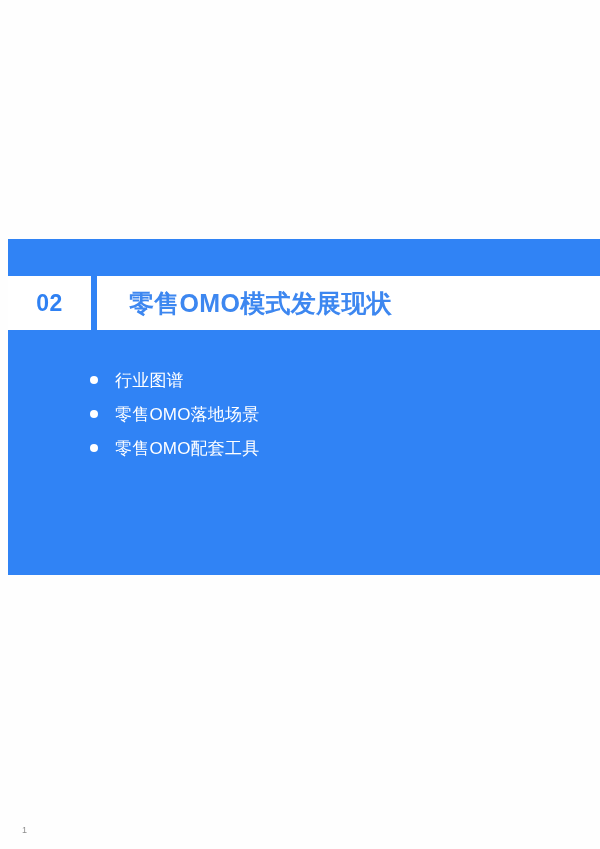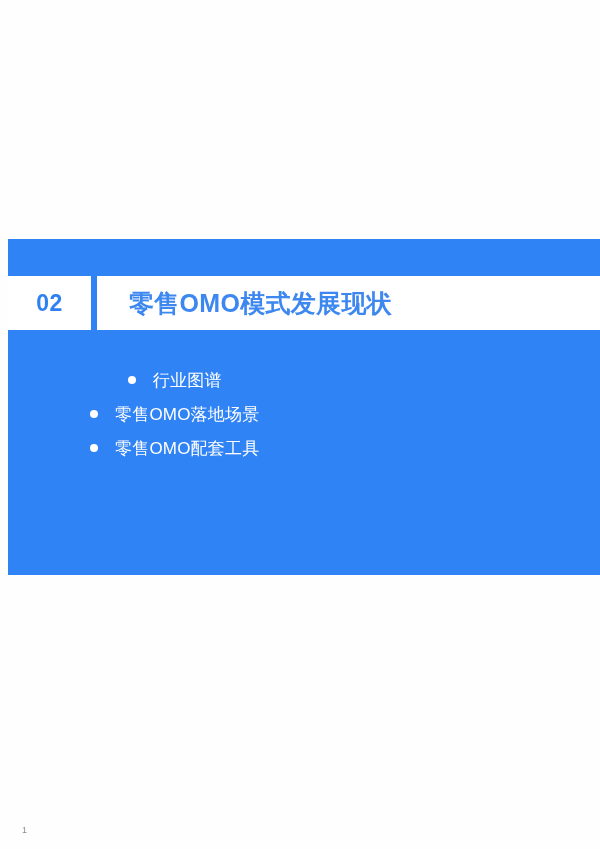--- a/index.html
+++ b/index.html
@@ -91,21 +91,20 @@
     top: 124px;        
     margin: 0;
     padding: 0;
     list-style: none;
   }
 
   .bullet-item {
     display: flex;
     align-items: center;
     height: 34px;
-    justify-content: center;
   }
 
   .bullet-dot {
     width: 8px;
     height: 8px;
     border-radius: 50%;
     background: #ffffff;
     flex: none;
     margin-right: 17px;
   }

